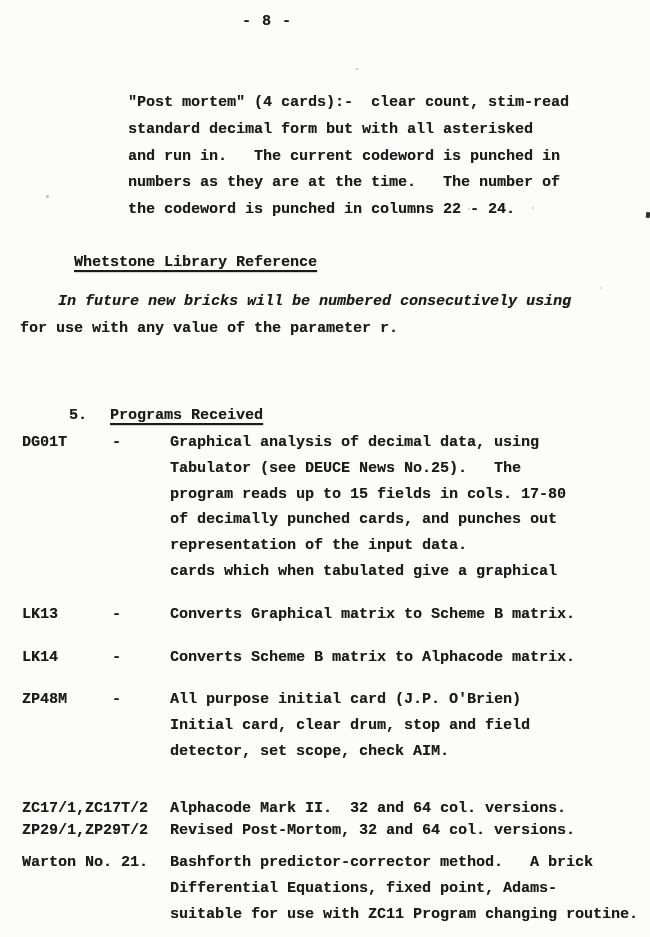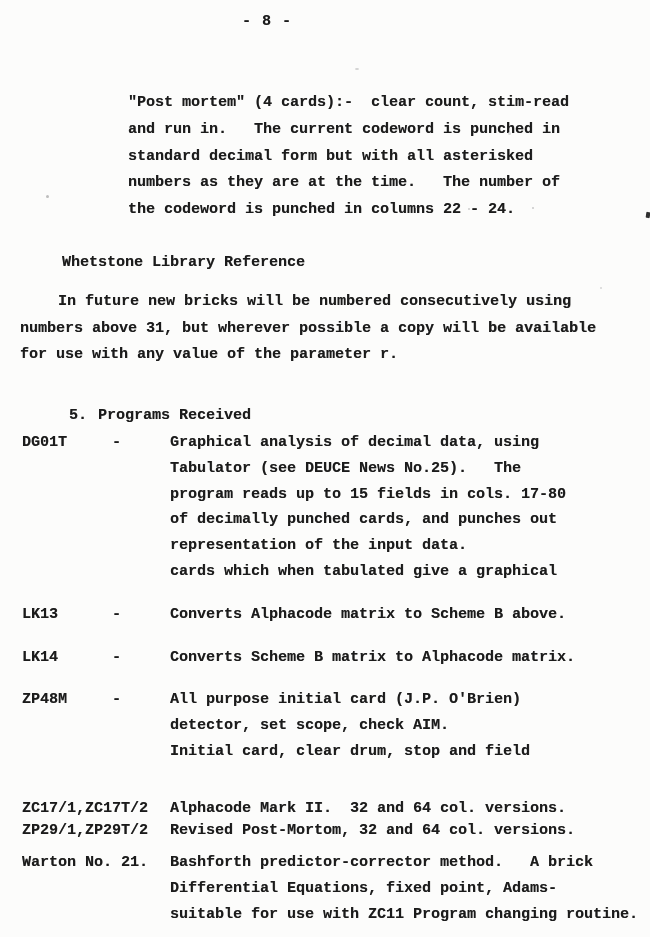--- a/index.html
+++ b/index.html
@@ -16,28 +16,30 @@
     text-shadow:0.3px 0.3px 0.4px rgba(25,25,25,0.55);
   }
   .tline { white-space:pre; }
 
   .pageno { position:absolute; top:13px; left:242px; letter-spacing:1px; }
 
   .intro { position:absolute; top:90px; left:128px; }
   .intro .tline { line-height:26.8px; }
 
   .h-underline {
+    text-decoration:underline;
     text-decoration-thickness:1.5px;
     text-underline-offset:4px;
+    margin-left:12px;
   }
   .heading1 { position:absolute; top:251px; left:62px; line-height:24px; white-space:pre; }
 
   .para1 { position:absolute; top:289px; left:20px; }
   .para1 .tline { line-height:26.6px; }
-  .para1 .indent { padding-left:38px; }
+  .para1 .indent { padding-left:38px;font-style:italic; }
 
   .sec2head { position:absolute; top:380px; left:22px; line-height:24px; white-space:pre;text-align:center; }
   .sec2num { display:inline-block; width:40px; }
 
   .prog { position:absolute; left:22px; width:620px; }
   .prog .plabel { position:absolute; left:0; top:0; white-space:pre; line-height:25.8px; }
   .prog .pdash  { position:absolute; left:90px; top:0; white-space:pre; line-height:25.8px; }
   .prog .pdesc  { margin-left:148px; }
   .prog .pdesc .tline { line-height:25.8px; }
 
@@ -53,31 +55,30 @@
 </style>
 </head>
 <body>
 
 <div class="page">
 
   <div class="pageno">- 8 -</div>
 
   <div class="intro">
     <div class="tline">"Post mortem" (4 cards):-  clear count, stim-read</div>
+    <div class="tline">standard decimal form but with all asterisked</div>
     <div class="tline">and run in.   The current codeword is punched in</div>
-    <div class="tline">standard decimal form but with all asterisked</div>
     <div class="tline">numbers as they are at the time.   The number of</div>
     <div class="tline">the codeword is punched in columns 22 - 24.</div>
   </div>
 
   <div class="heading1 h-underline">Whetstone Library Reference</div>
 
   <div class="para1">
     <div class="tline indent">In future new bricks will be numbered consecutively using</div>
-    <div class="tline">numbers above 31, but wherever possible a copy will be available</div>
     <div class="tline">for use with any value of the parameter r.</div>
   </div>
 
   <div class="sec2head">
     <span class="sec2num">5.</span><span class="h-underline">Programs Received</span>
   </div>
 
   <div class="prog" style="top:430px">
     <span class="plabel">DG01T</span>
     <span class="pdash">-</span>
@@ -88,39 +89,39 @@
       <div class="tline">of decimally punched cards, and punches out</div>
       <div class="tline">representation of the input data.</div>
       <div class="tline">cards which when tabulated give a graphical</div>
     </div>
   </div>
 
   <div class="prog" style="top:602px">
     <span class="plabel">LK13</span>
     <span class="pdash">-</span>
     <div class="pdesc">
-      <div class="tline">Converts Alphacode matrix to Scheme B above.</div>
+      <div class="tline">Converts Graphical matrix to Scheme B matrix.</div>
     </div>
   </div>
 
   <div class="prog" style="top:645px">
     <span class="plabel">LK14</span>
     <span class="pdash">-</span>
     <div class="pdesc">
       <div class="tline">Converts Scheme B matrix to Alphacode matrix.</div>
     </div>
   </div>
 
   <div class="prog" style="top:687px">
     <span class="plabel">ZP48M</span>
     <span class="pdash">-</span>
     <div class="pdesc">
       <div class="tline">All purpose initial card (J.P. O'Brien)</div>
+      <div class="tline">Initial card, clear drum, stop and field</div>
       <div class="tline">detector, set scope, check AIM.</div>
-      <div class="tline">Initial card, clear drum, stop and field</div>
     </div>
   </div>
 
   <div class="prog" style="top:796px">
     <span class="plabel">ZC17/1,ZC17T/2</span>
     <span class="pdash"></span>
     <div class="pdesc">
       <div class="tline">Alphacode Mark II.  32 and 64 col. versions.</div>
     </div>
   </div>

